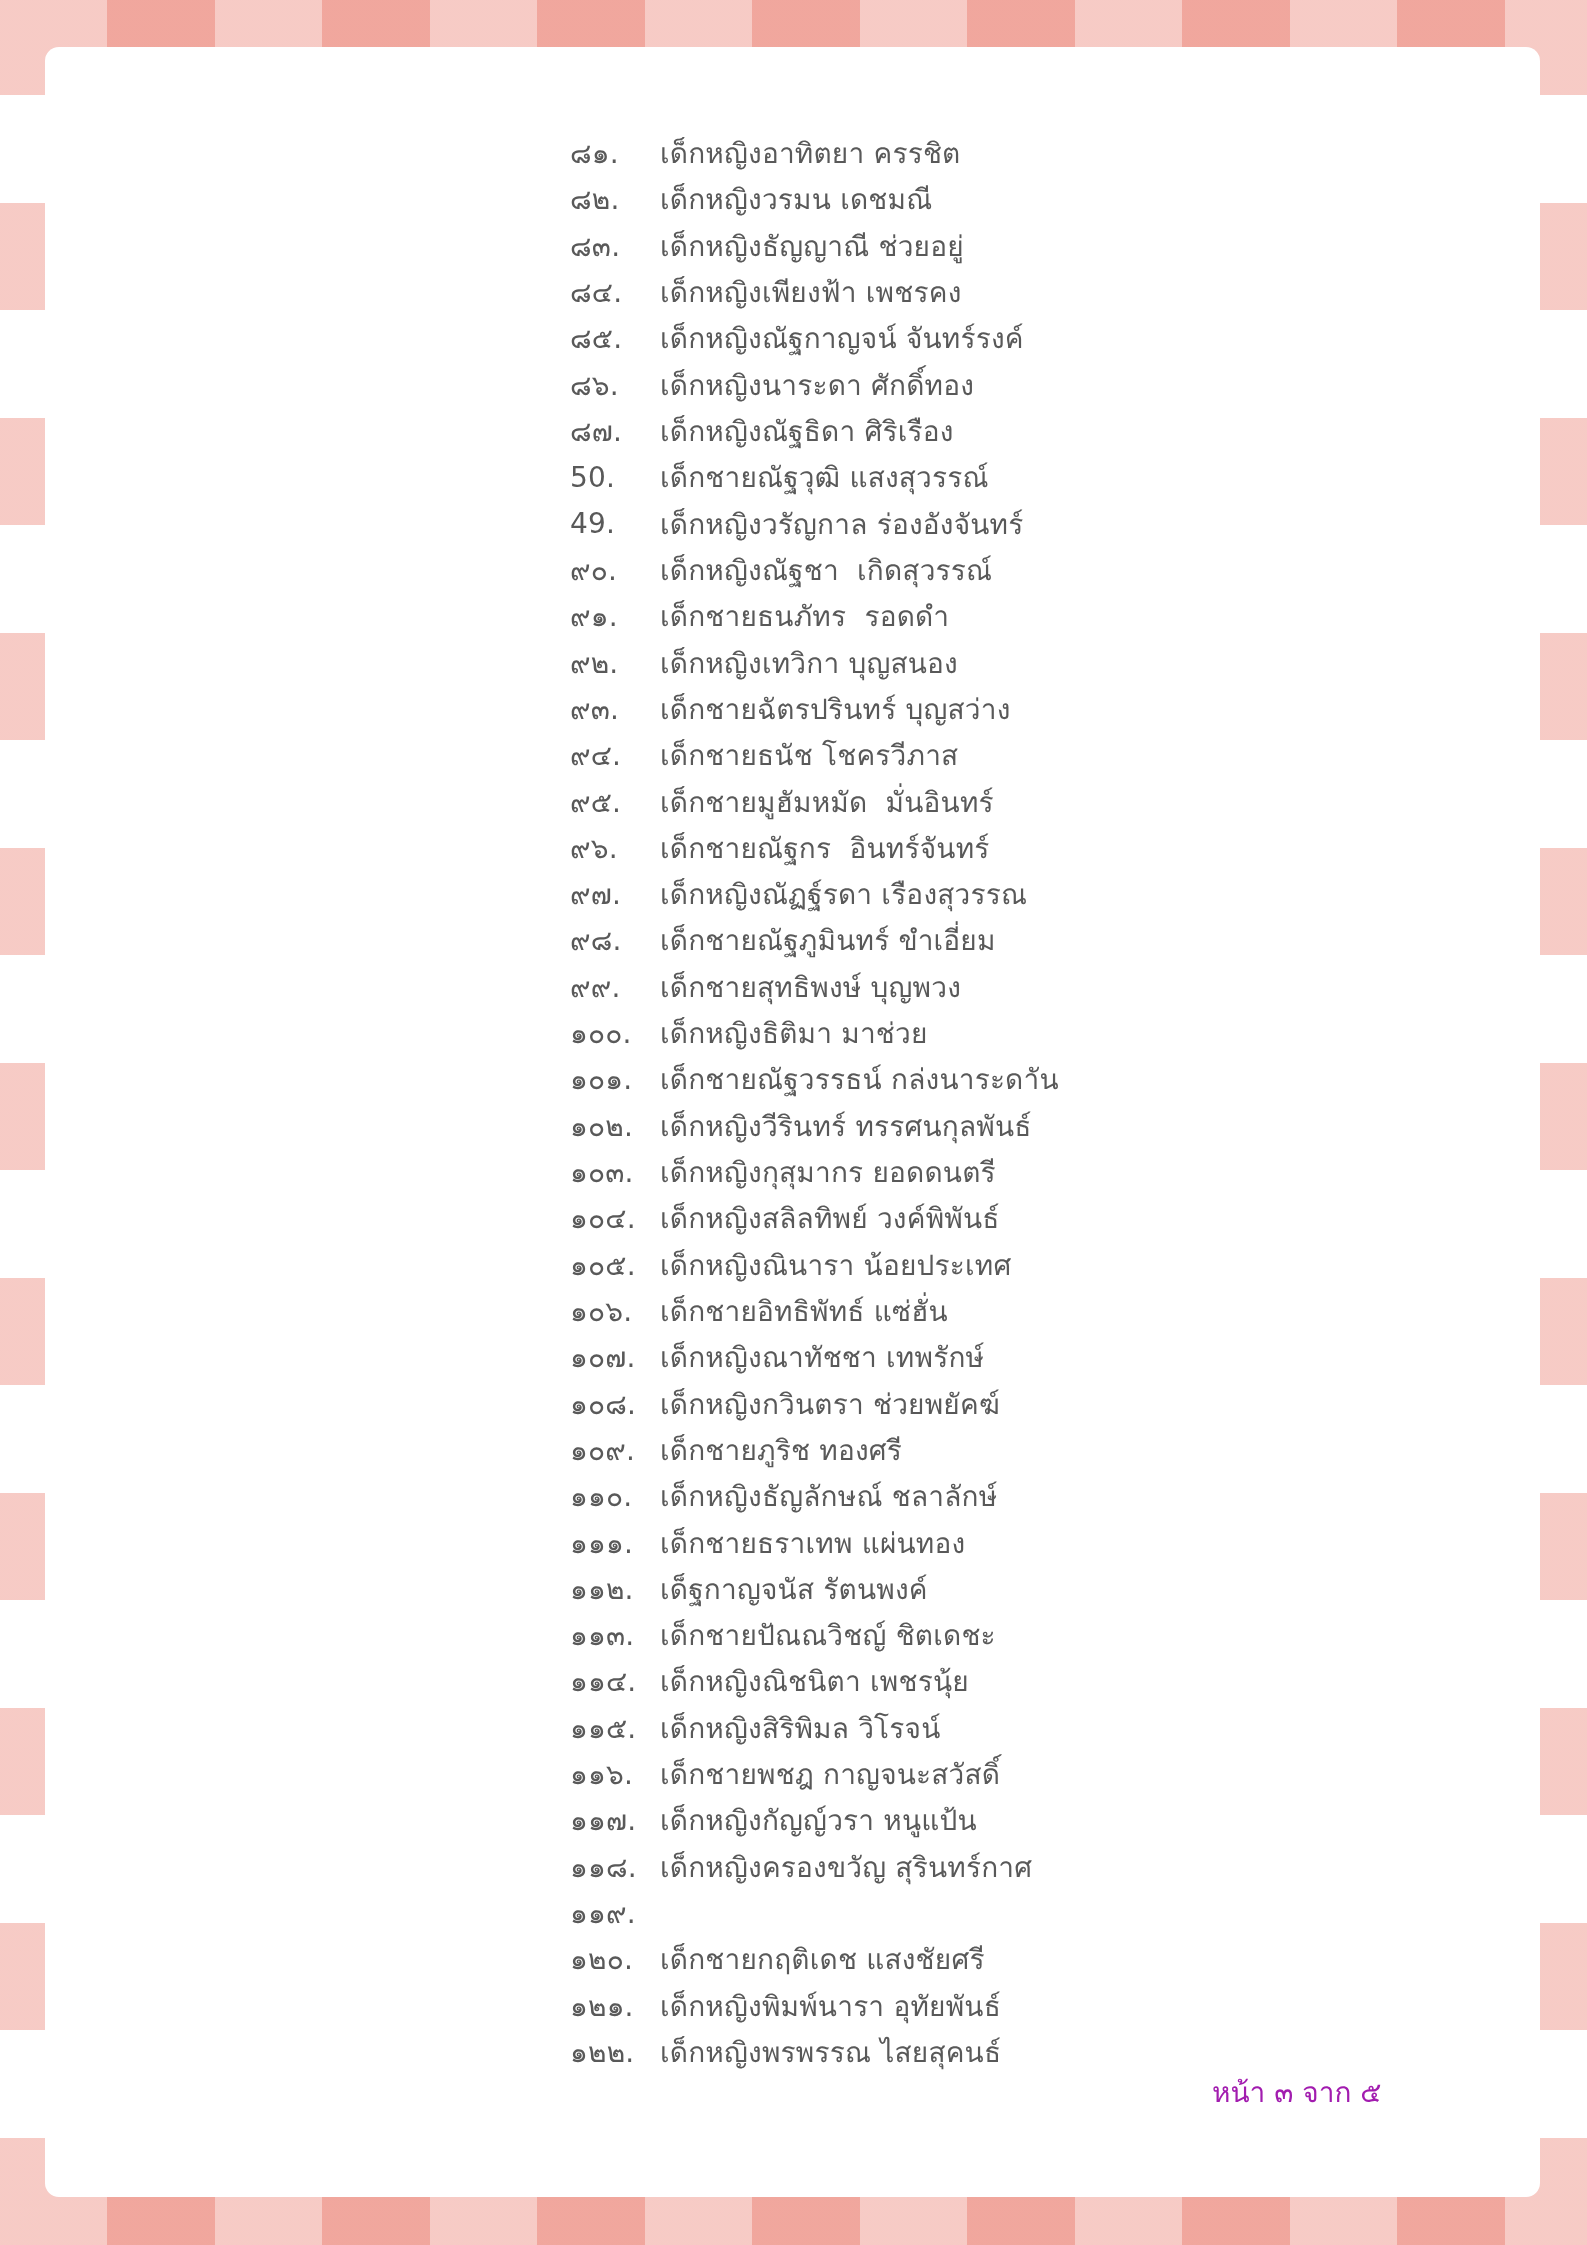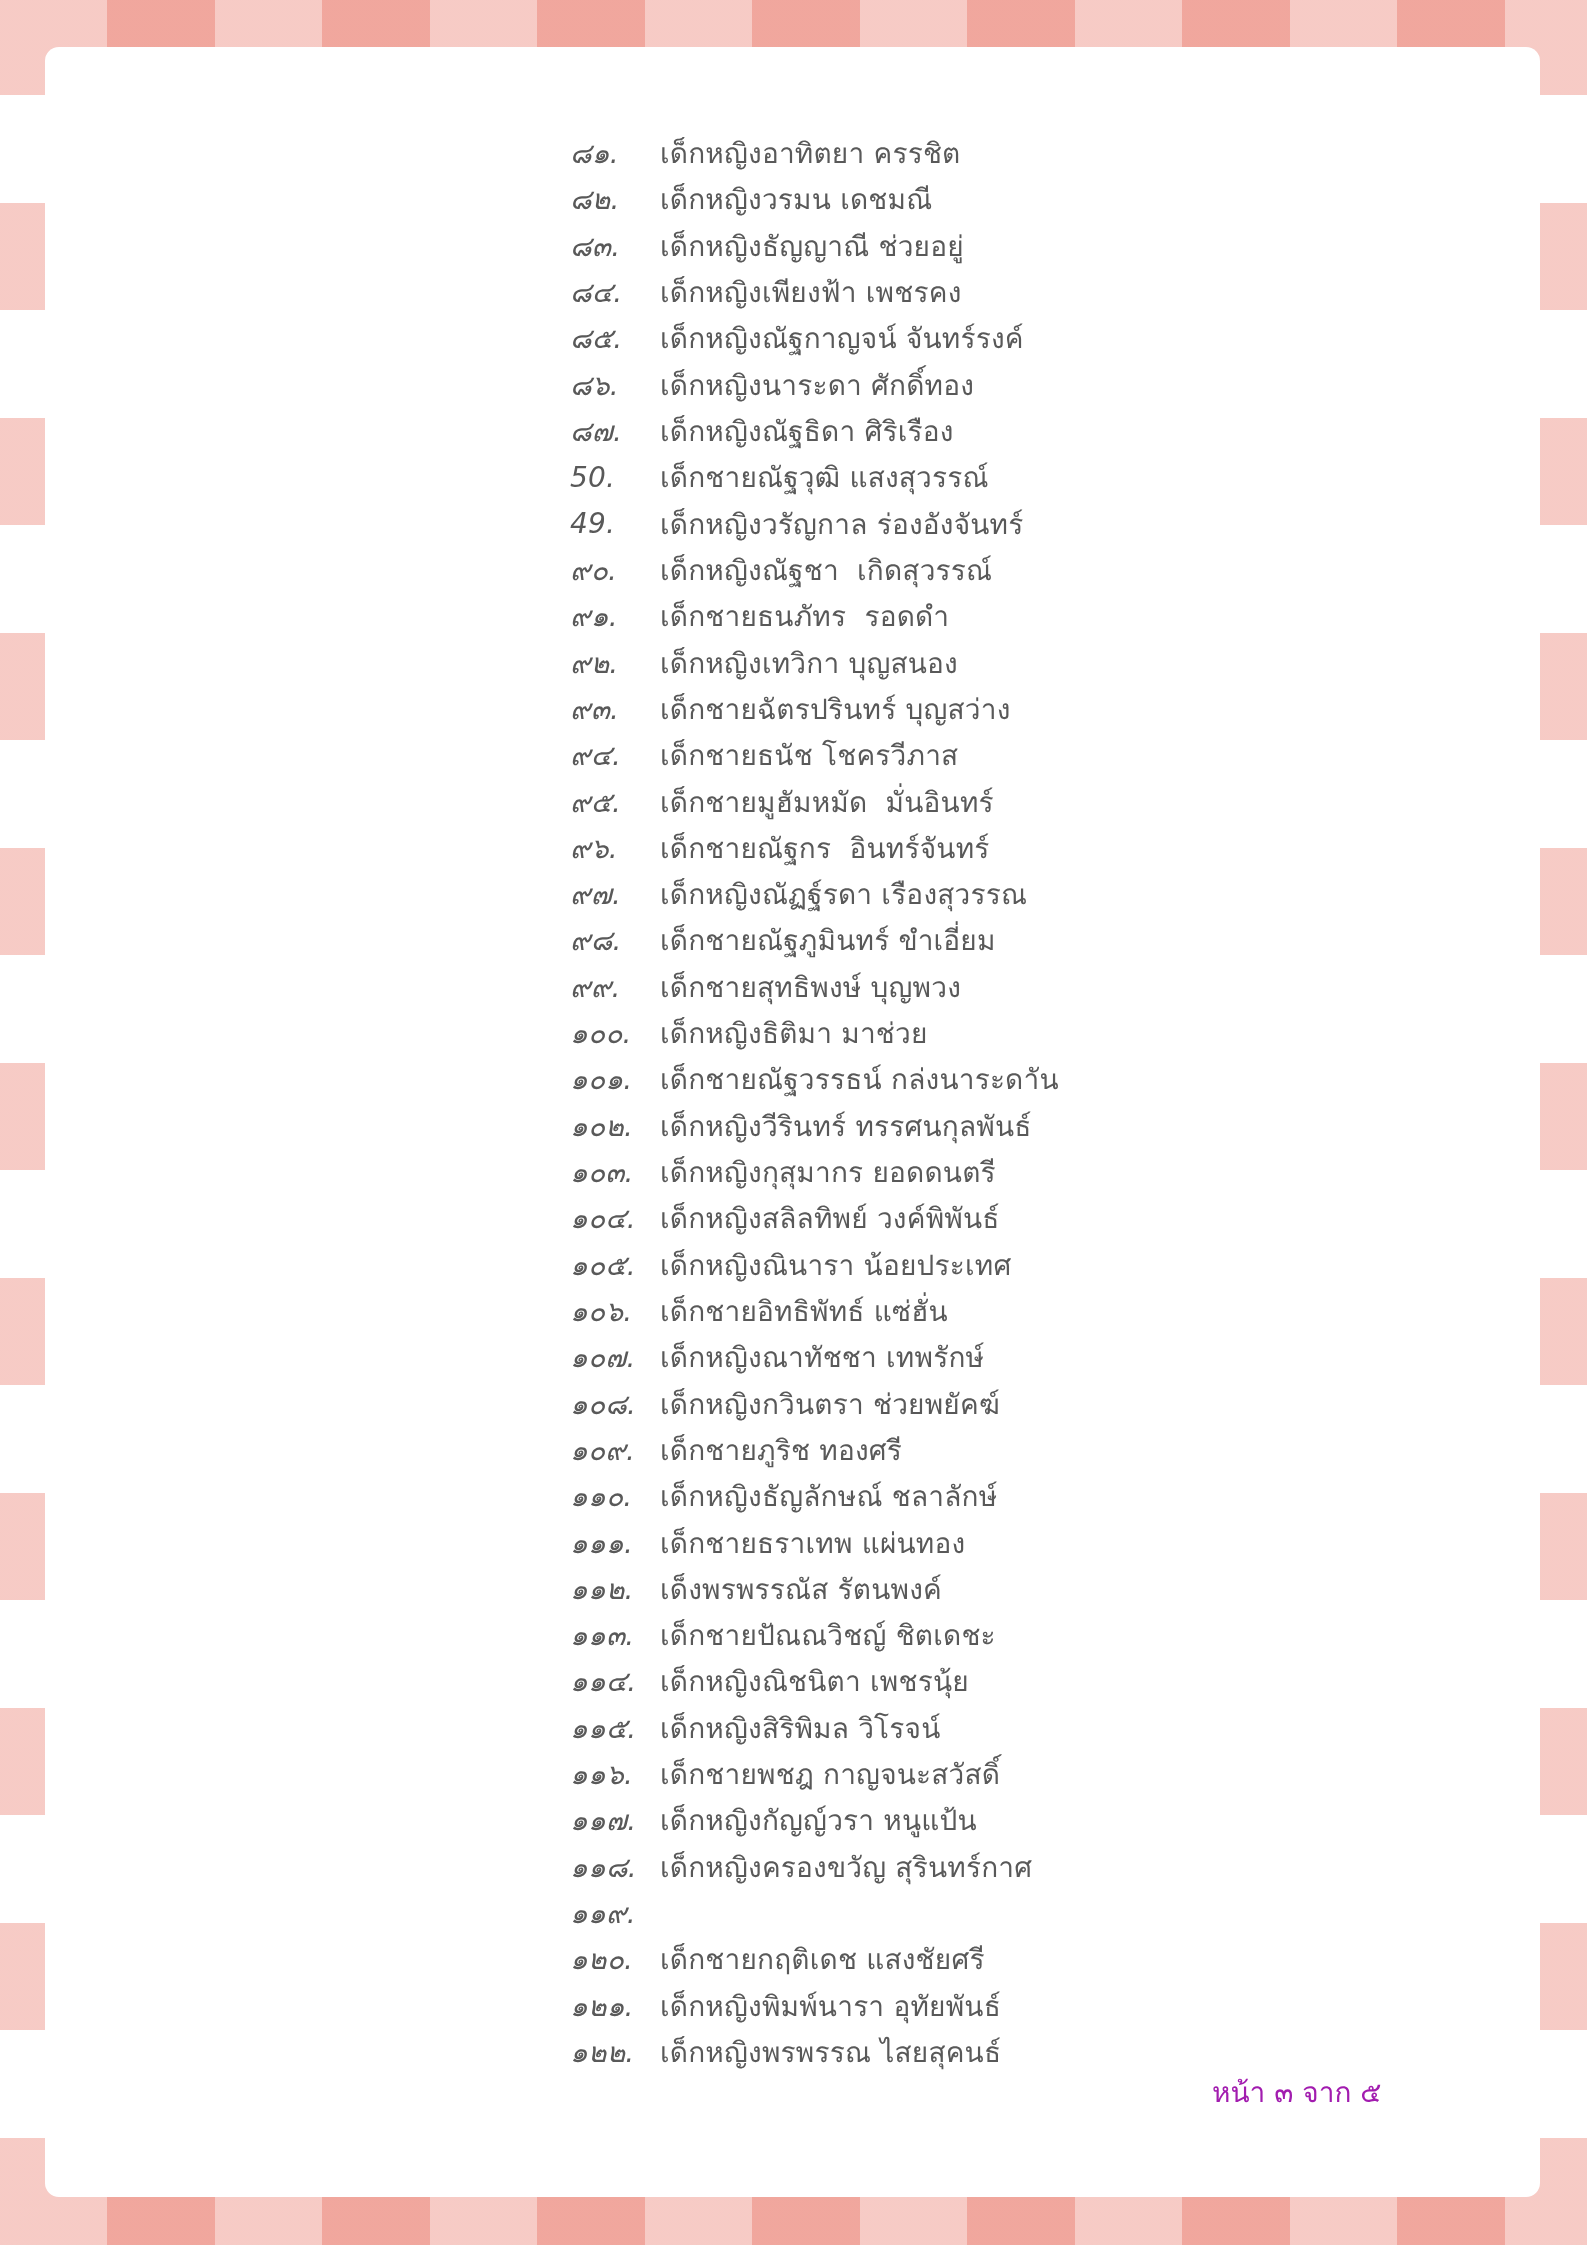--- a/index.html
+++ b/index.html
@@ -36,21 +36,20 @@
     display: flex;
     align-items: center;
     height: 46.32px;
     font-size: 28px;
     color: #595959;
     letter-spacing: 0.2px;
   }
   .num {
     flex: 0 0 90px;
     white-space: pre;
-    font-style: italic;
   }
   .name {
     white-space: pre;
   }
   .page-footer {
     position: absolute;
     left: 1167px;
     top: 2023px;
     font-size: 28px;
     color: #a21caf;
@@ -213,21 +212,21 @@
       <span class="name">เด็กหญิงธัญลักษณ์ ชลาลักษ์</span>
     </div>
 
     <div class="row">
       <span class="num">๑๑๑.</span>
       <span class="name">เด็กชายธราเทพ แผ่นทอง</span>
     </div>
 
     <div class="row">
       <span class="num">๑๑๒.</span>
-      <span class="name">เด็งพรพรรณัส รัตนพงค์</span>
+      <span class="name">เด็ฐกาญจนัส รัตนพงค์</span>
     </div>
 
     <div class="row">
       <span class="num">๑๑๓.</span>
       <span class="name">เด็กชายปัณณวิชญ์ ชิตเดชะ</span>
     </div>
 
     <div class="row">
       <span class="num">๑๑๔.</span>
       <span class="name">เด็กหญิงณิชนิตา เพชรนุ้ย</span>

